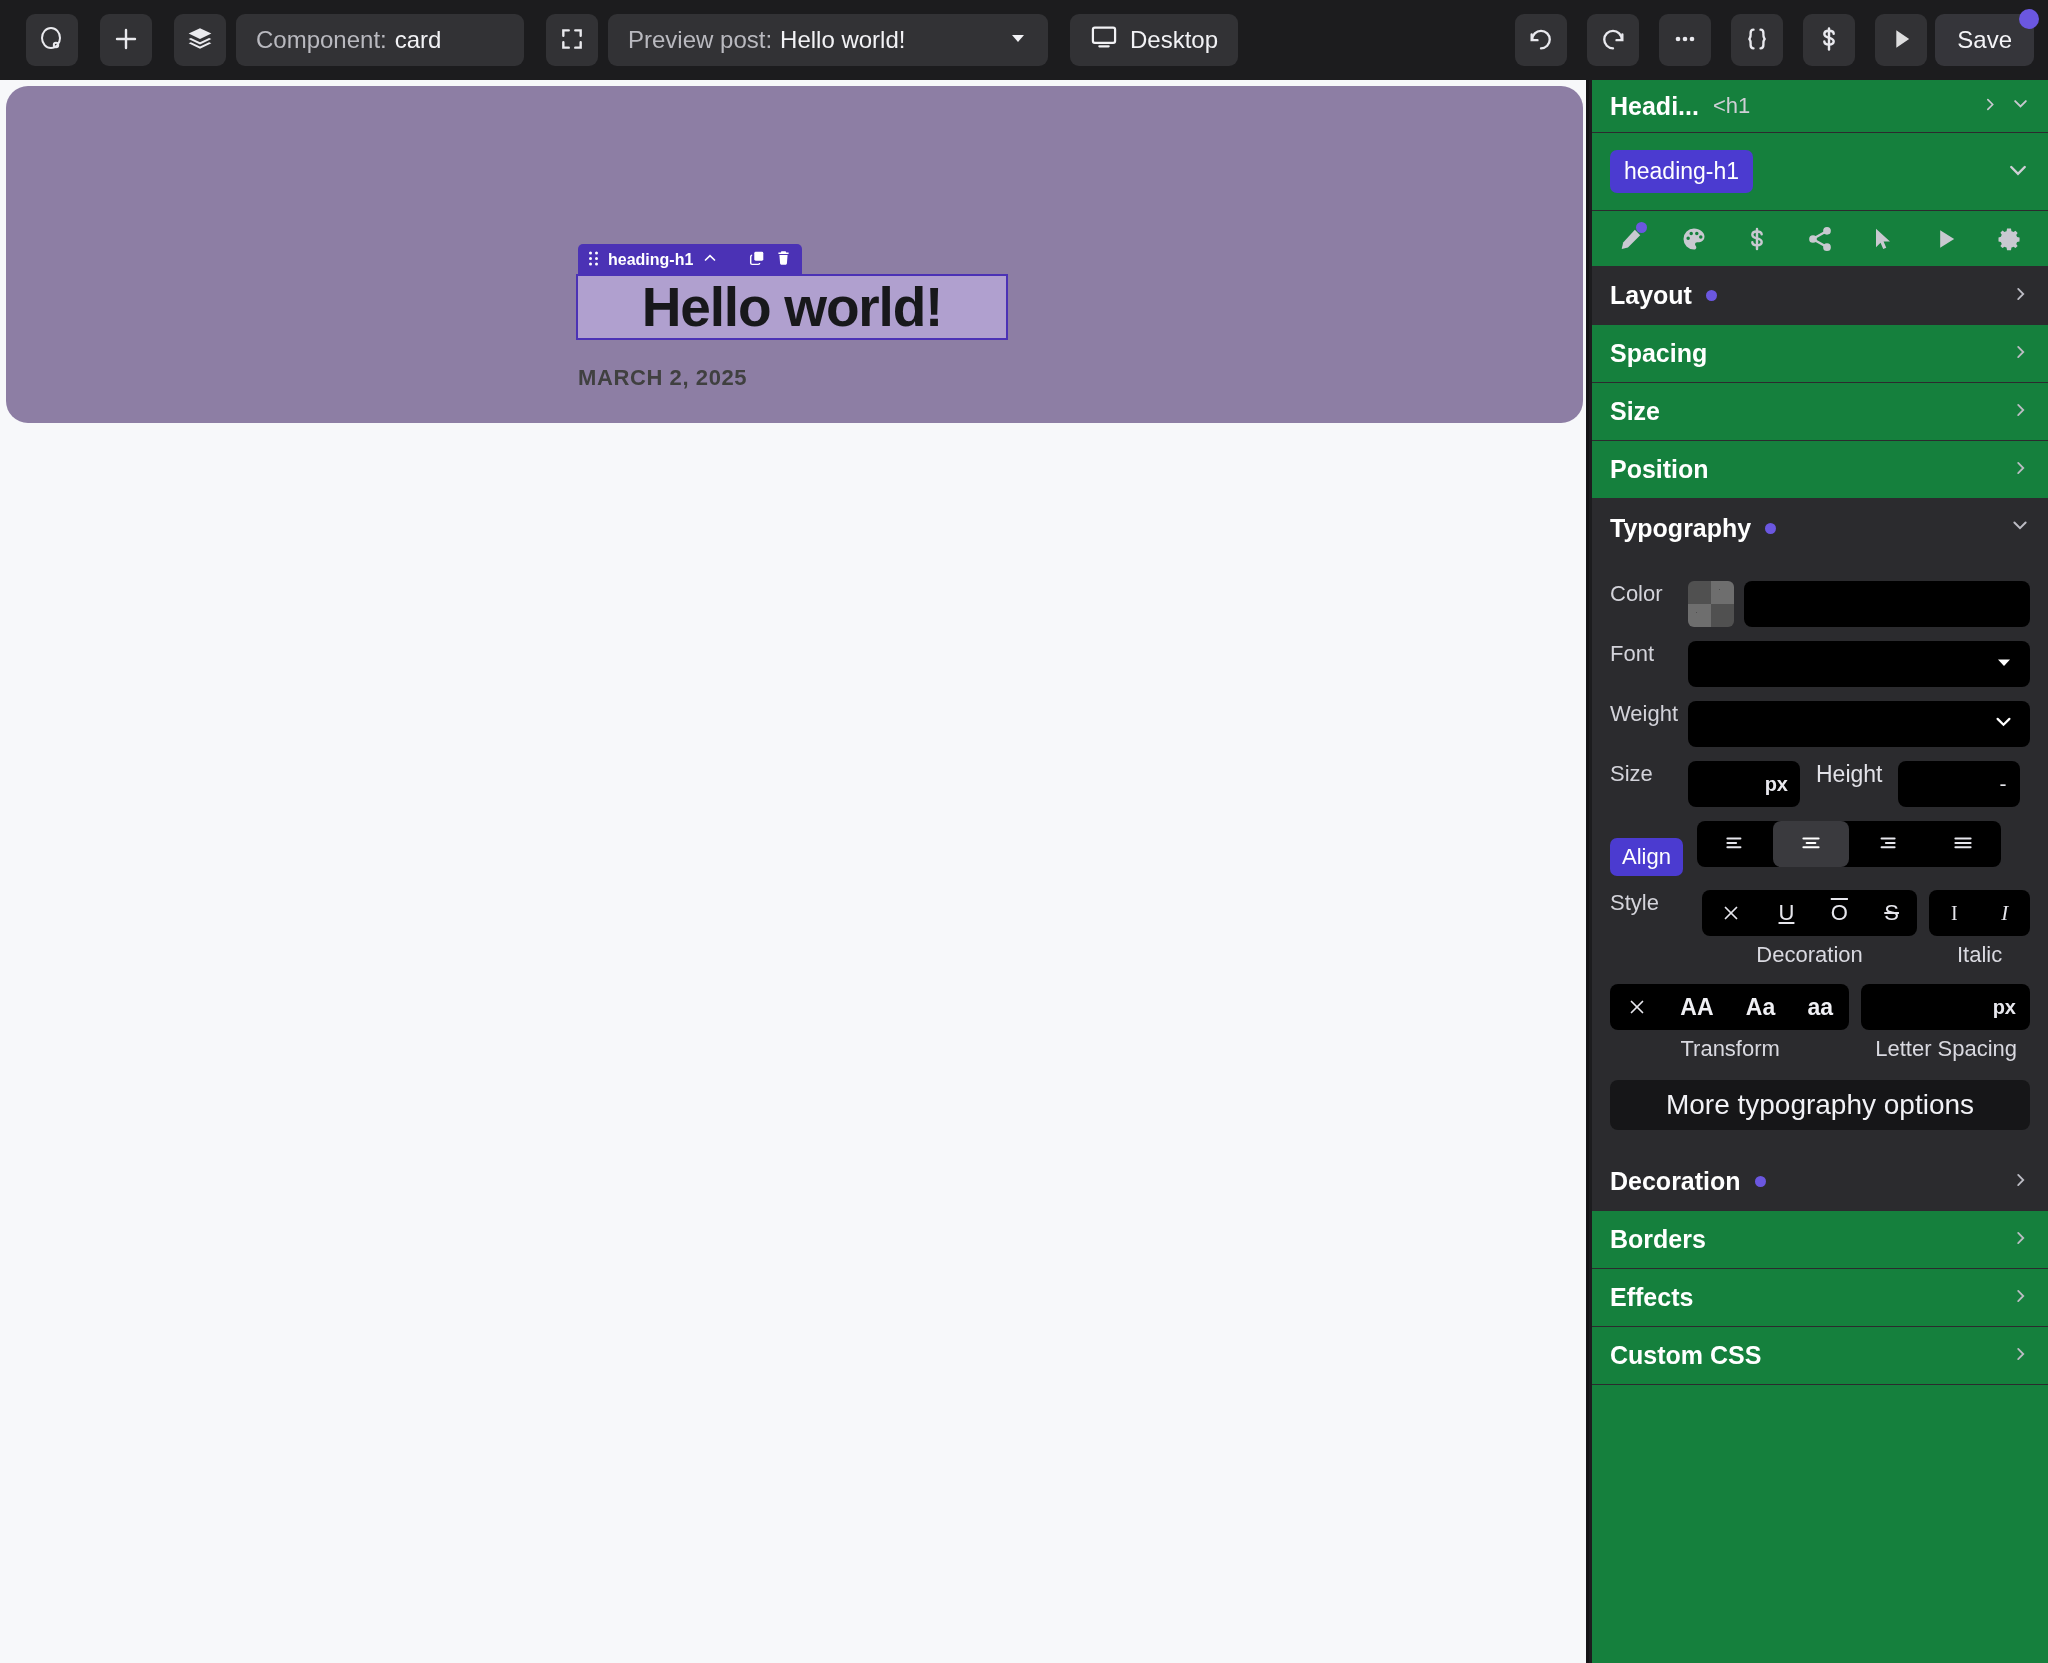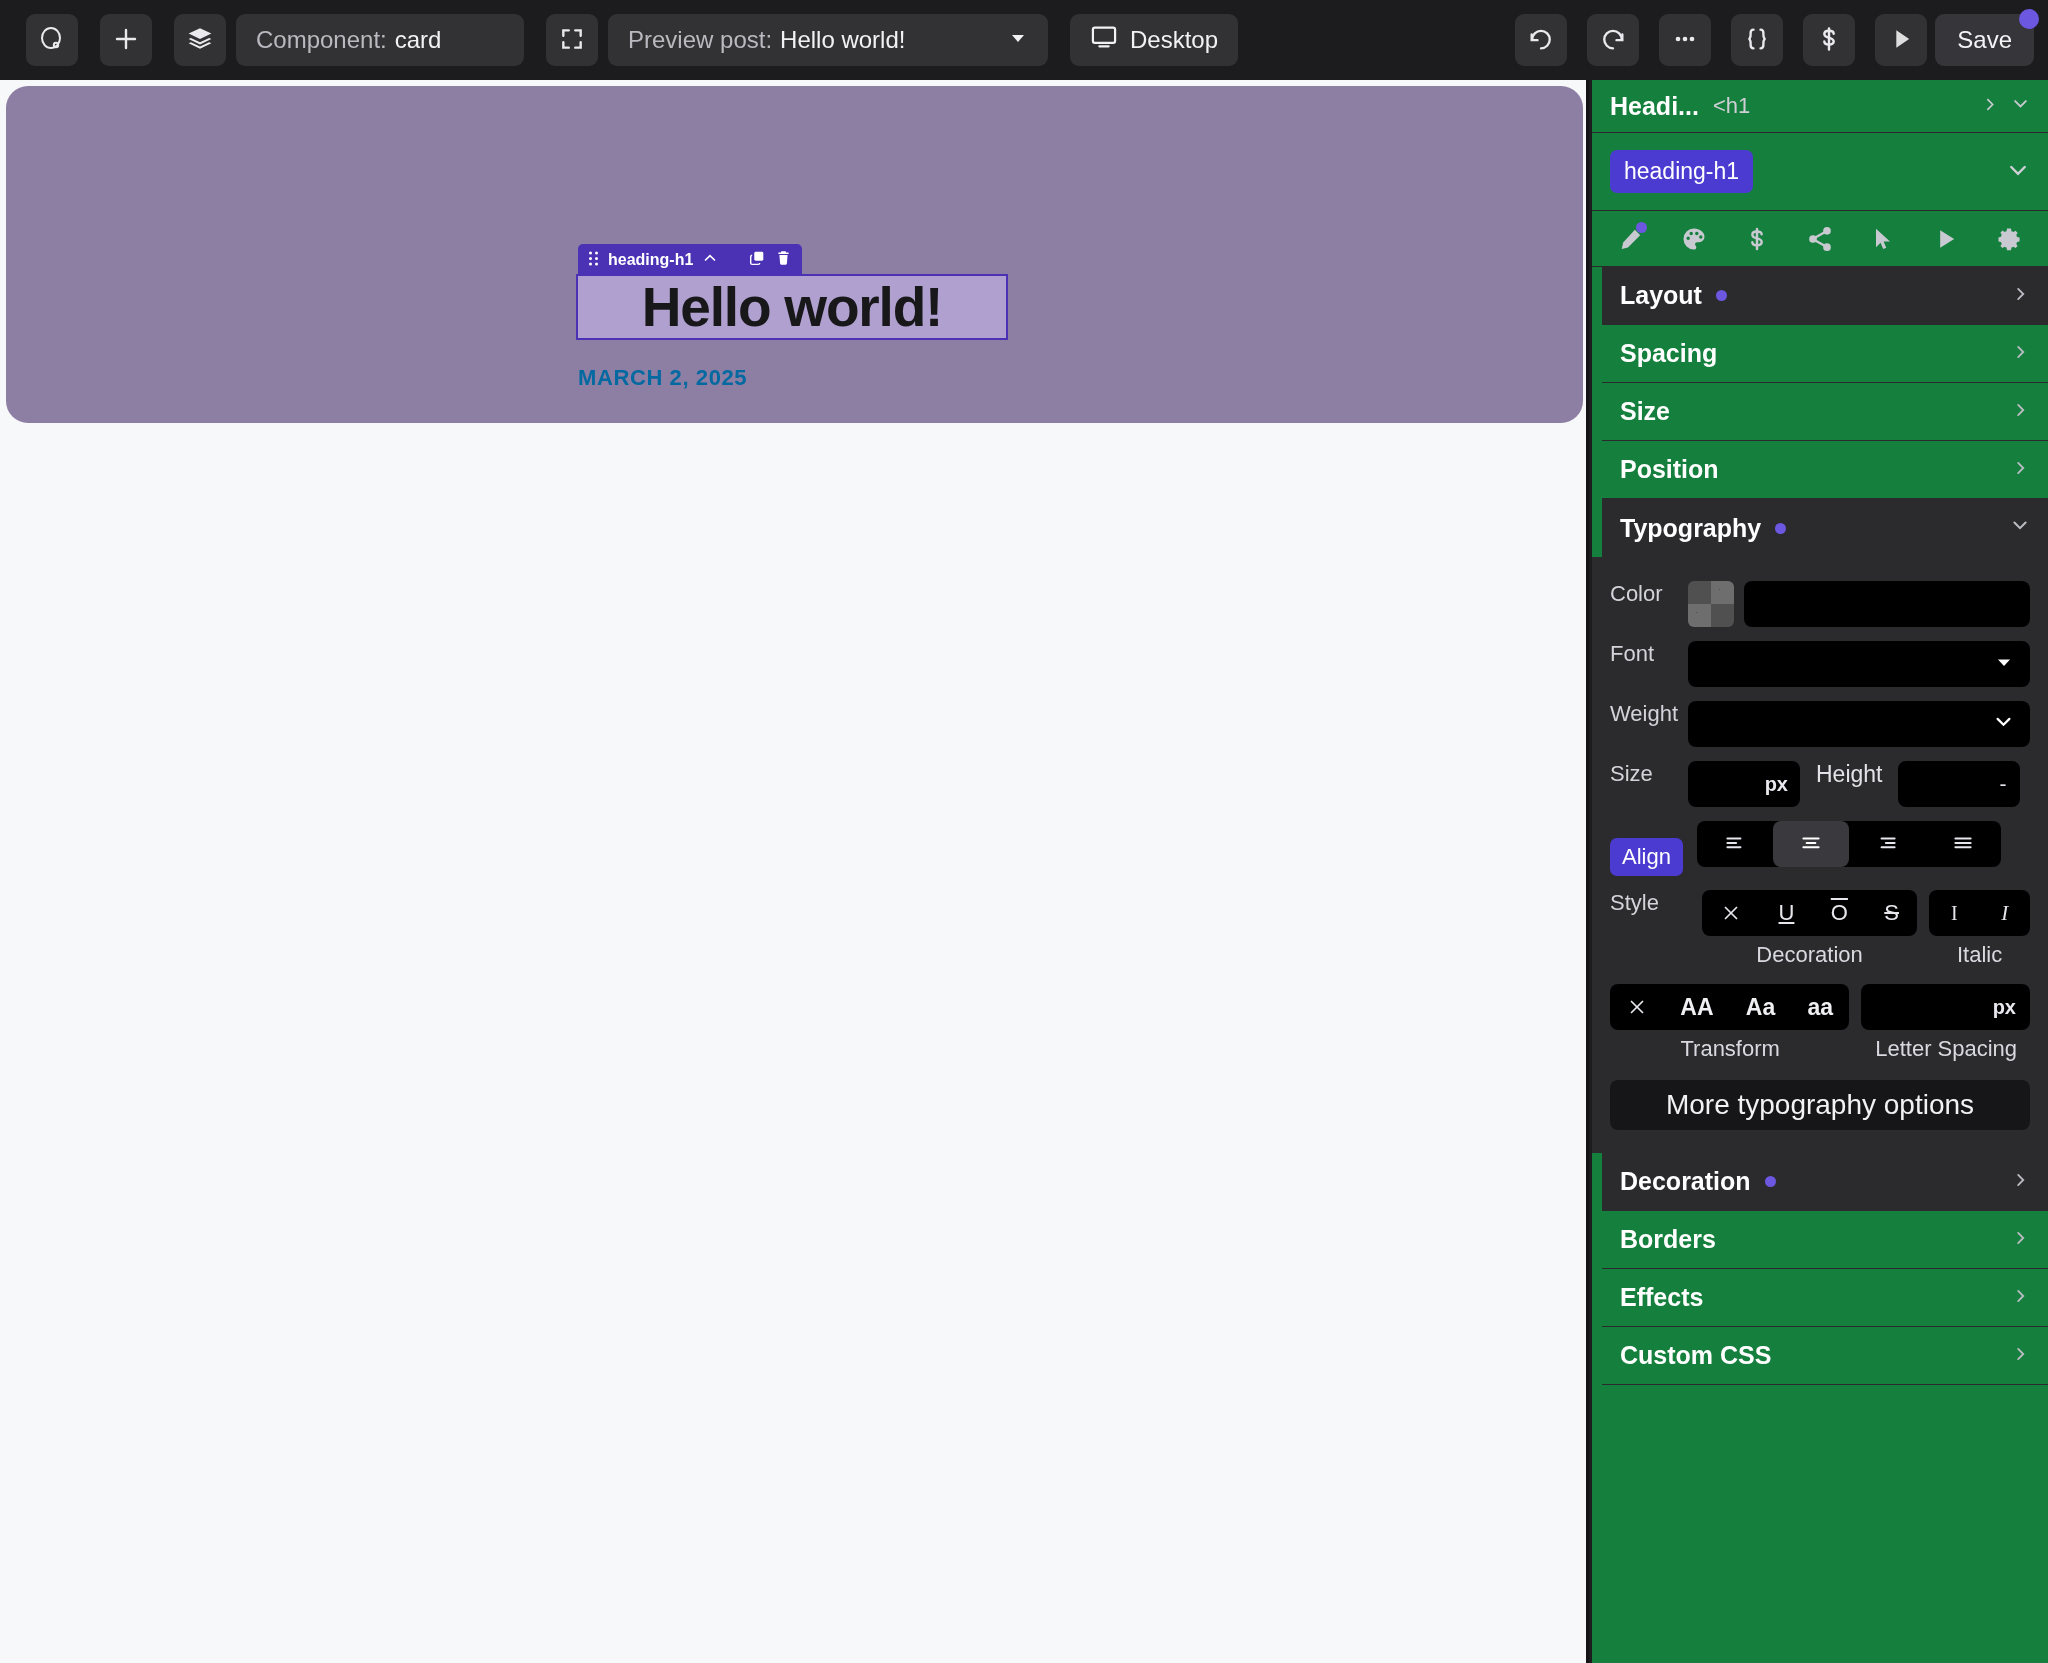--- a/index.html
+++ b/index.html
@@ -77,21 +77,21 @@
   }
   #heading-toolbar {
     position: absolute; left: 0; top: -32px;
     height: 32px; background: #4b32b5; border-radius: 5px 5px 0 0;
     display: flex; align-items: center; gap: 9px;
     padding: 0 10px; color: #ffffff; font-size: 16px; font-weight: 700;
   }
   #heading-toolbar .sep { width: 12px; }
   #date-text {
     position: absolute; left: 578px; top: 285px;
-    color: #0369a1; font-size: 22px; font-weight: 800; letter-spacing: 0.6px;
+    color: #404040; font-size: 22px; font-weight: 800; letter-spacing: 0.6px;
   }
 
   
   #panel {
     position: absolute; left: 1592px; top: 80px;
     width: 456px; height: 1583px;
     background: #15803d; color: #f0f0f3;
     overflow: hidden;
   }
   .prow { border-bottom: 1px solid #2b2b2e; }
@@ -113,21 +113,20 @@
     height: 56px; display: flex; align-items: center;
     justify-content: space-between; padding: 0 22px;
   }
   .tab-ic { position: relative; width: 34px; height: 34px; display: flex; align-items: center; justify-content: center; cursor: pointer; color: #c9c9d1; }
   .tab-ic .dot { position: absolute; right: 1px; top: 0px; width: 11px; height: 11px; border-radius: 50%; background: #6b57e0; }
 
   .sect {
     height: 58px; display: flex; align-items: center; padding: 0 18px;
     font-size: 25px; font-weight: 600; cursor: pointer; color: #ffffff;
     border-bottom: 1px solid #2b2b2e;
-    margin-left: 10px;
   }
   .sect.hl { background: #2b2b2e; }
   .sect .dot { width: 11px; height: 11px; border-radius: 50%; background: #6b57e0; margin-left: 14px; }
   .sect .chev { margin-left: auto; color: #bcbcc4; font-size: 22px; }
 
   #typo-body { background: #2b2b2e; padding: 10px 18px 22px 18px; border-bottom: 1px solid #2b2b2e; }
   .frow { display: flex; align-items: flex-start; margin-top: 14px; }
   .flabel { width: 78px; font-size: 22px; color: #d3d3da; flex: 0 0 auto; }
   .ctrl {
     background: #000000; border-radius: 8px; height: 46px;

